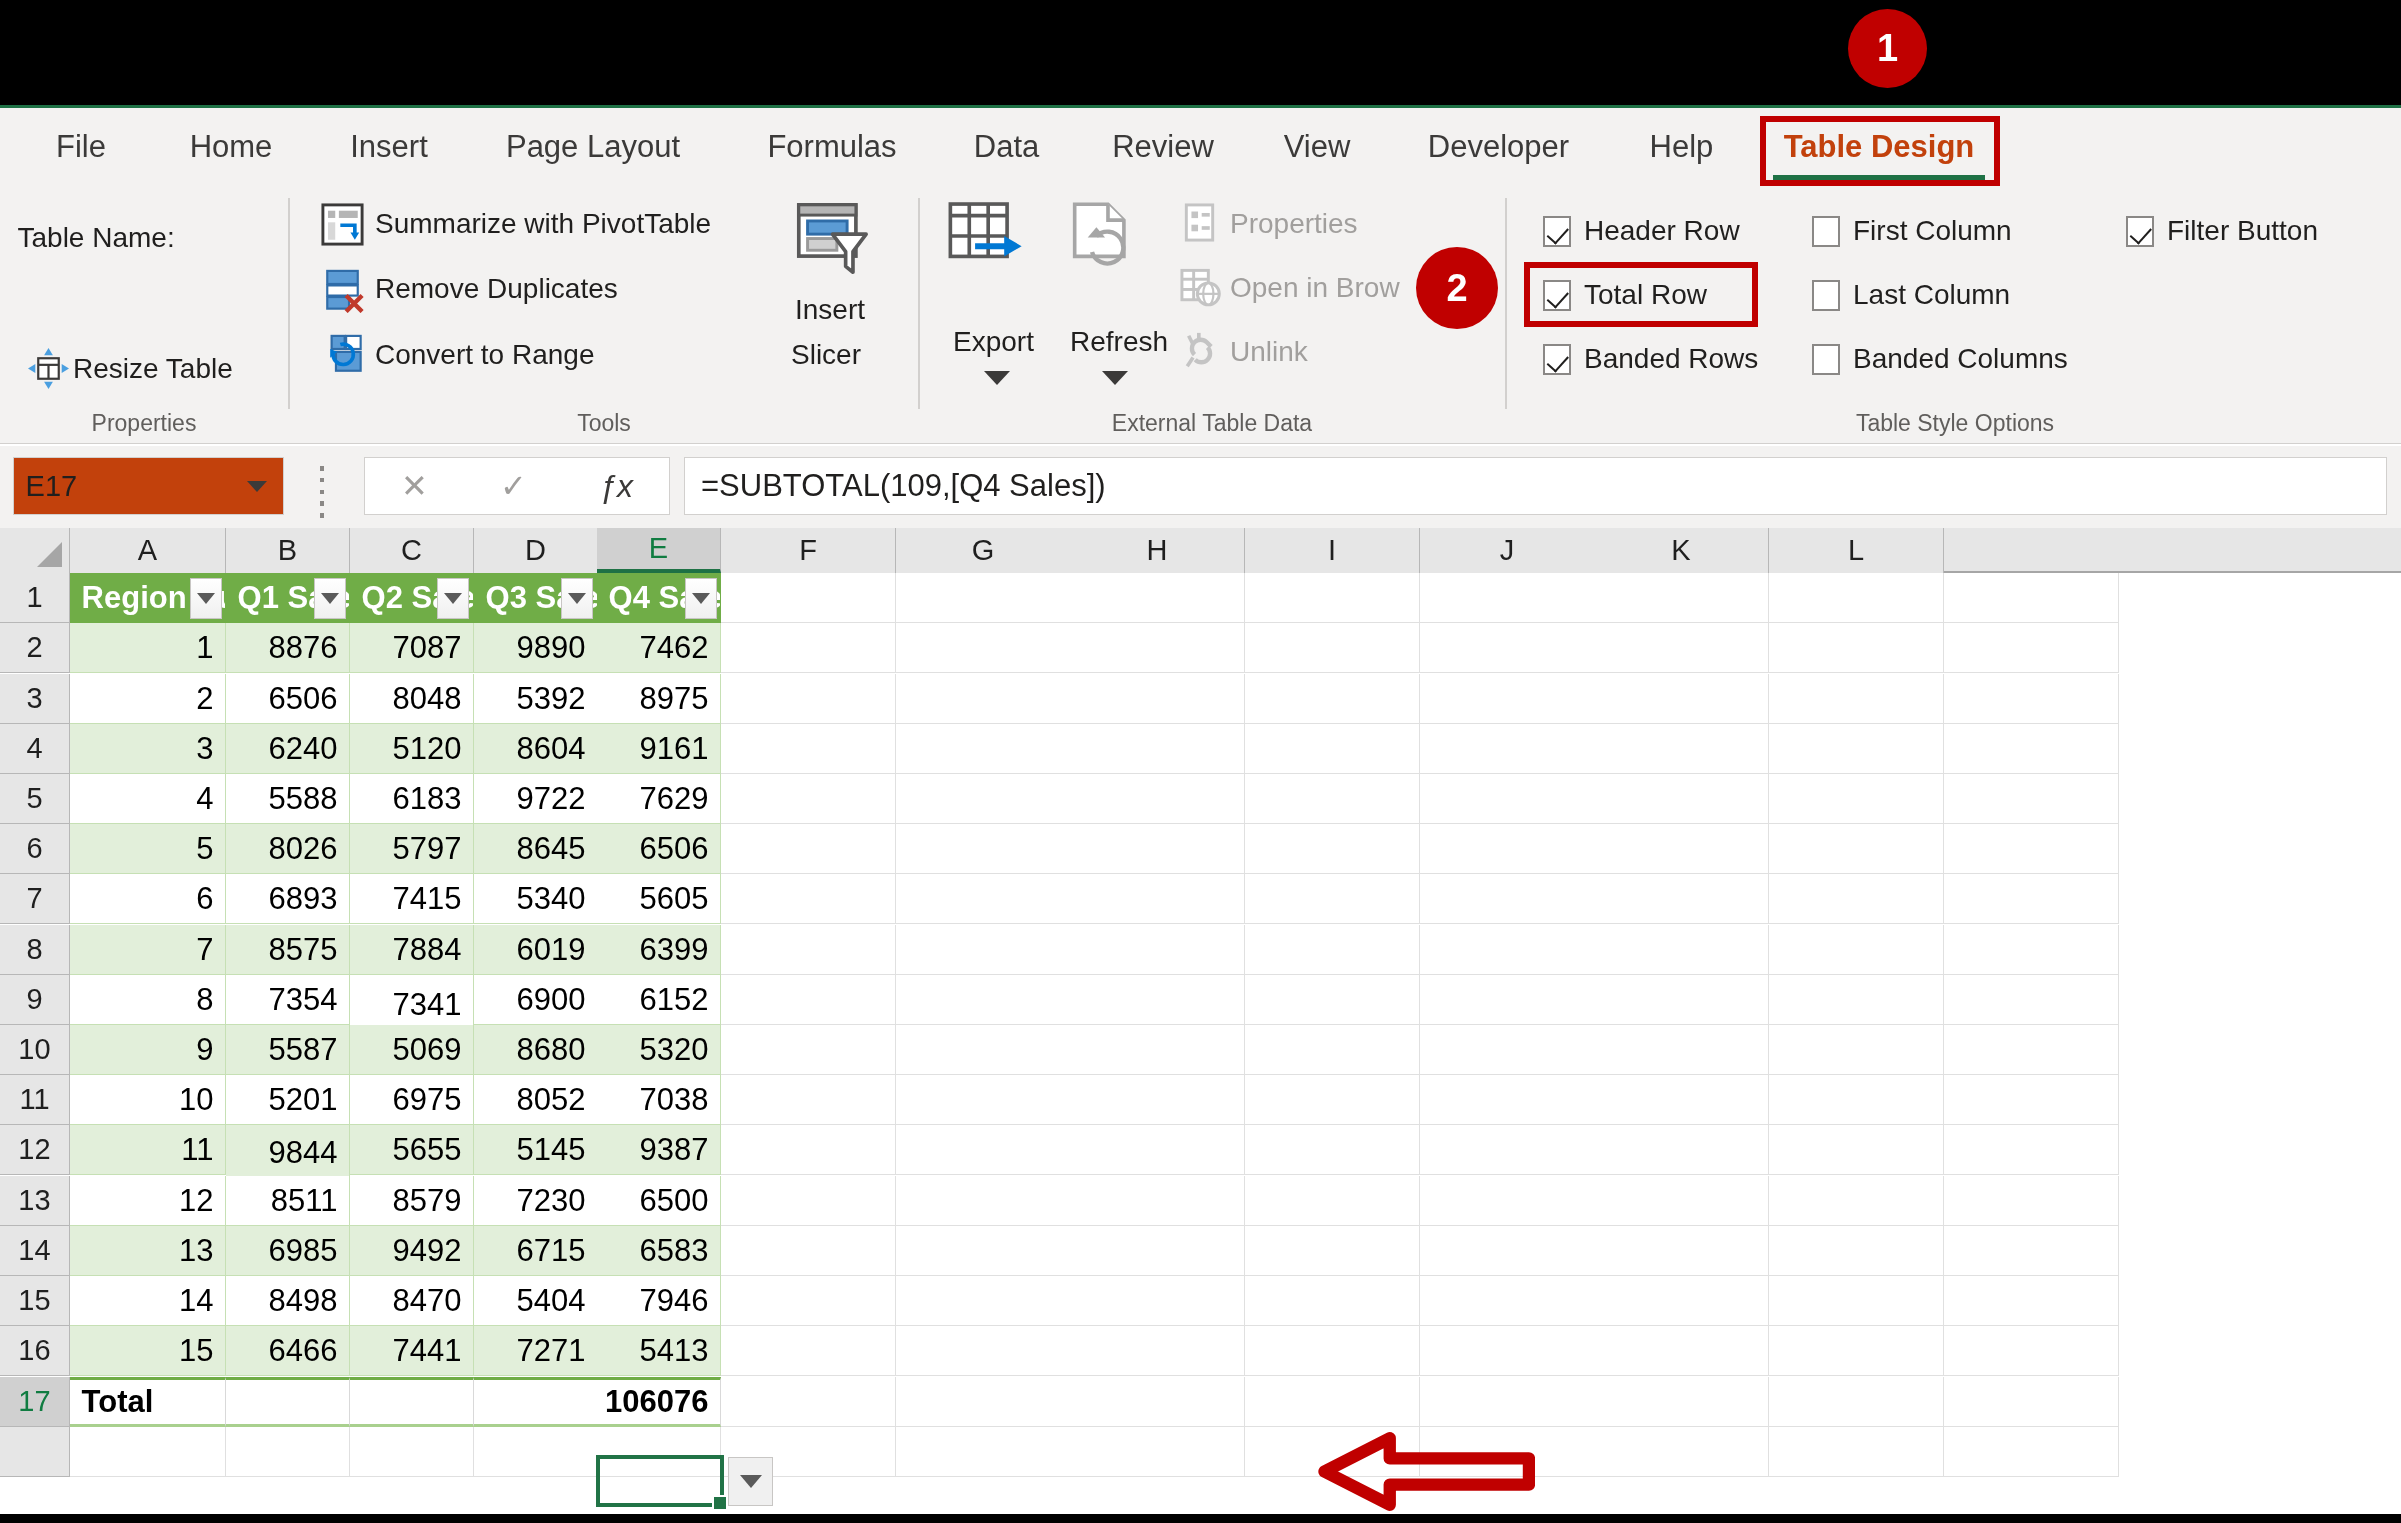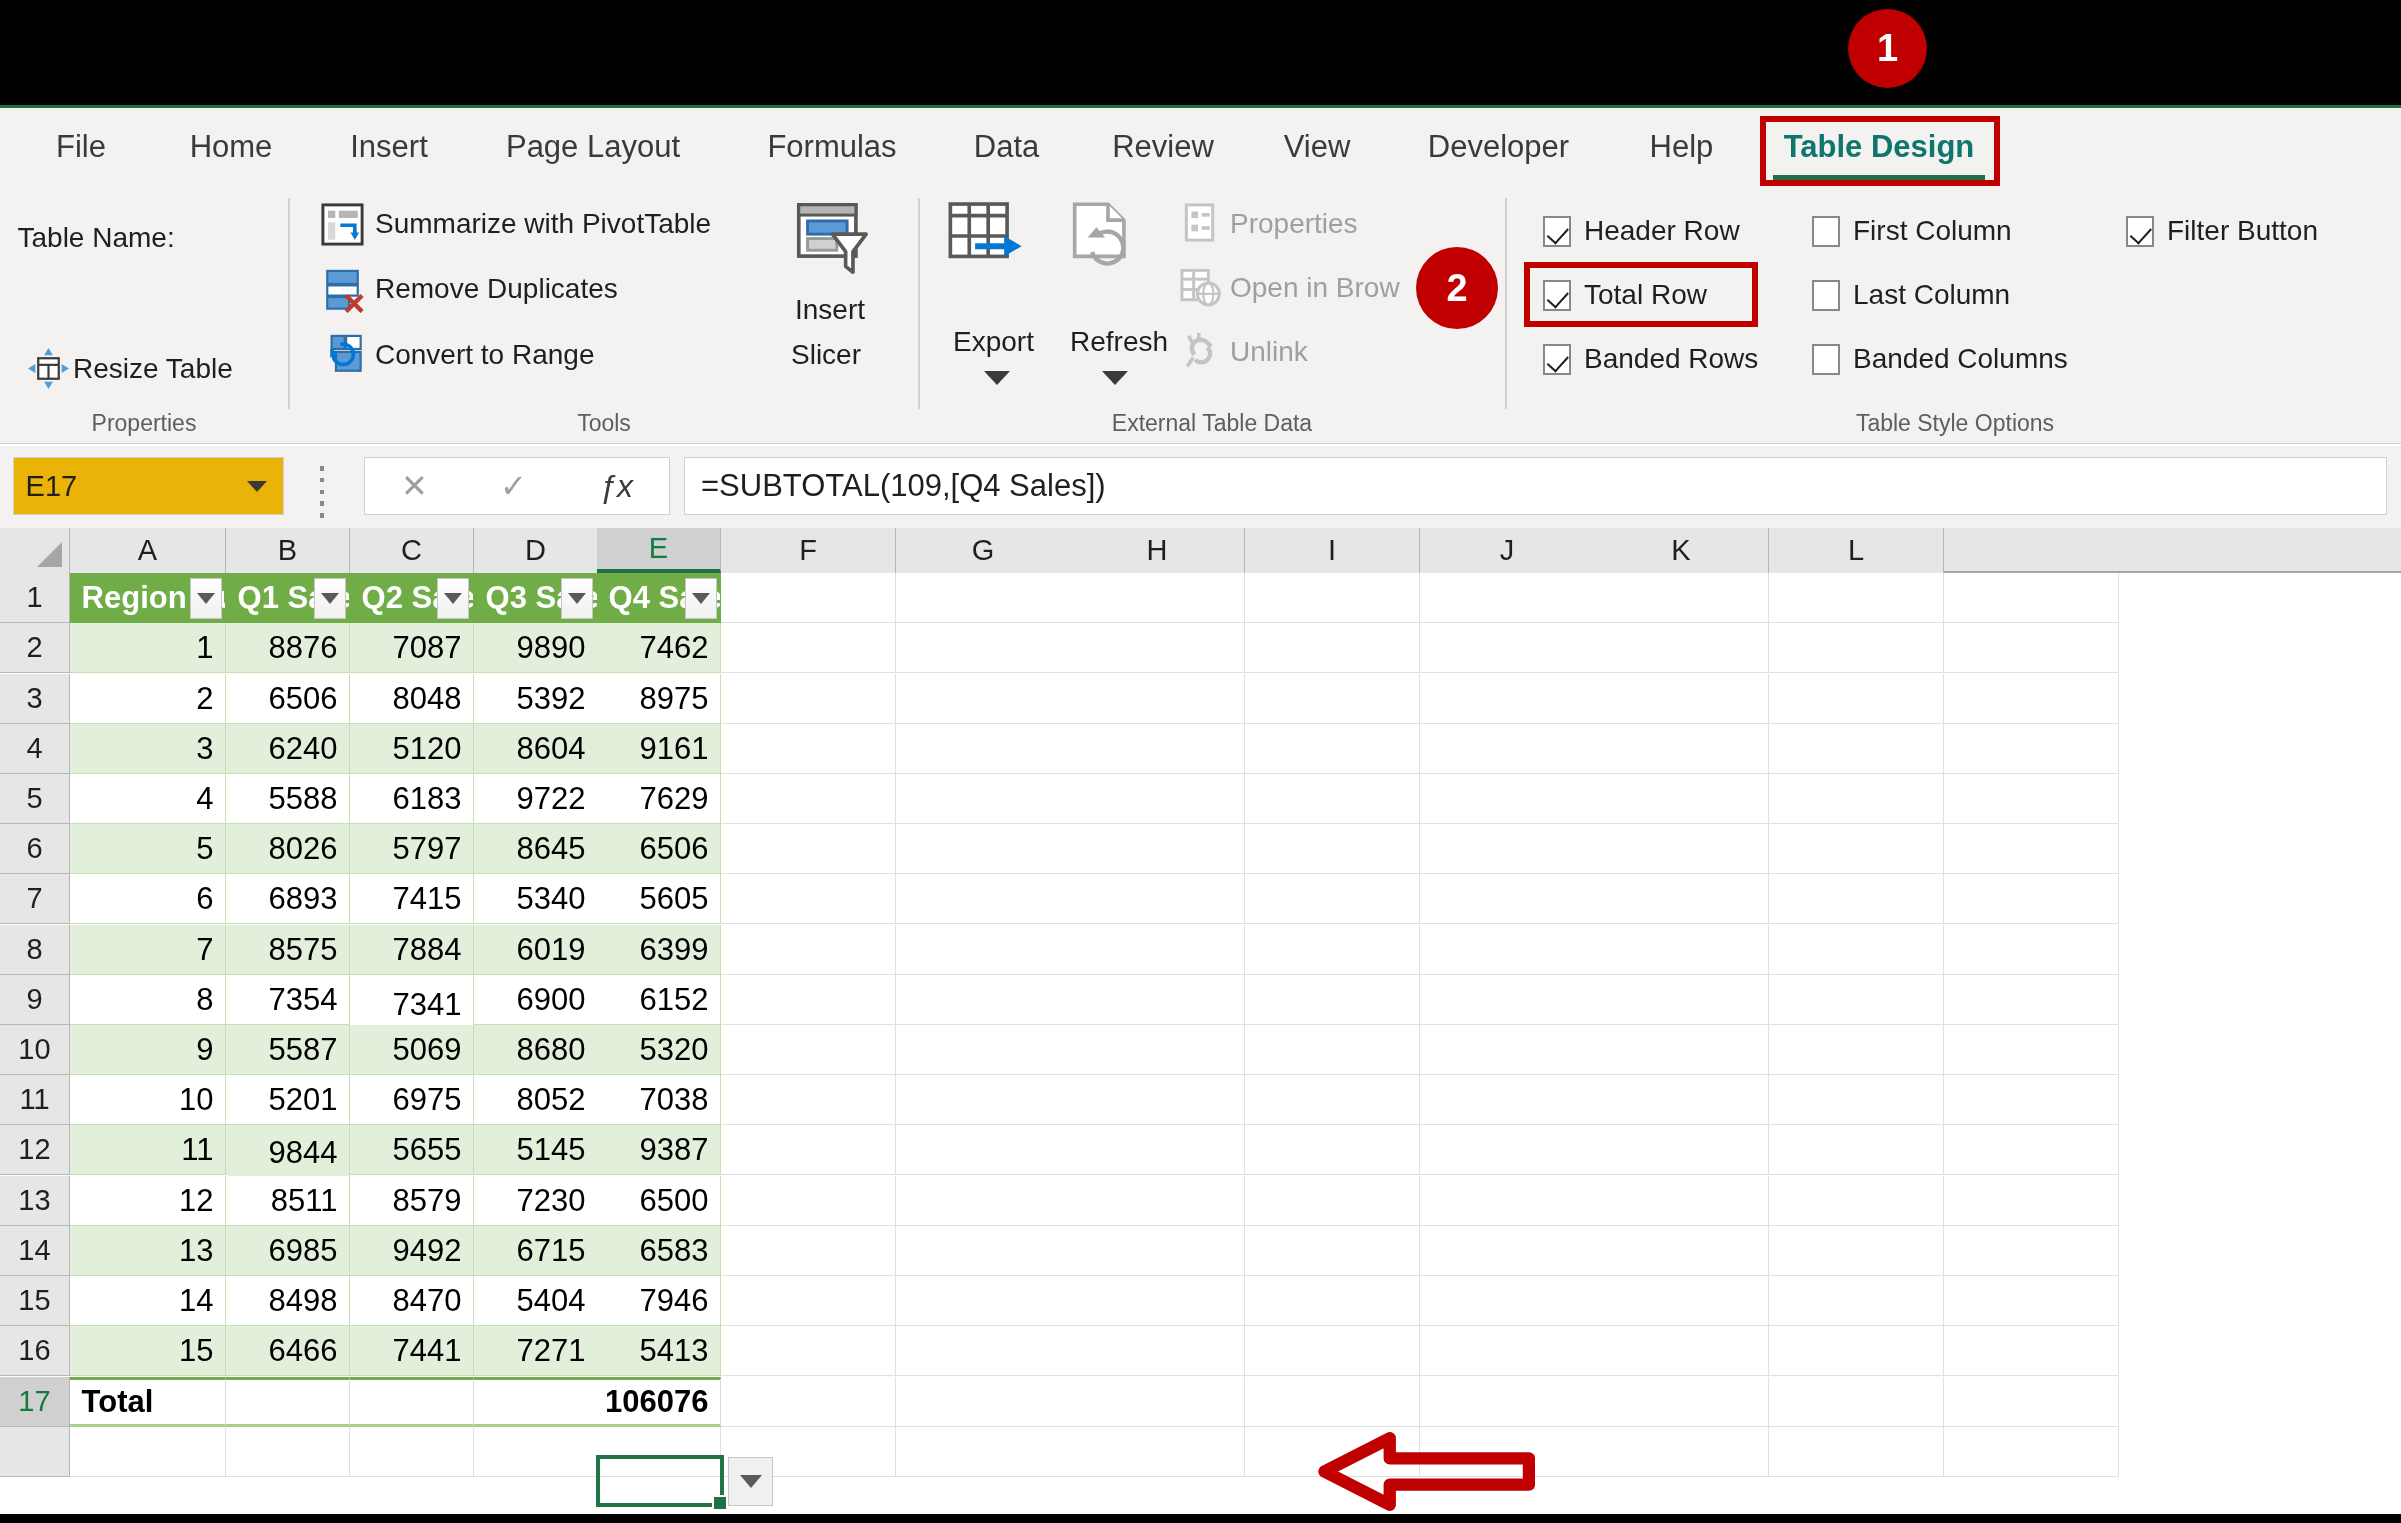--- a/index.html
+++ b/index.html
@@ -25,21 +25,21 @@
   .tabstrip {
     position: absolute; left: 0; top: 108px; width: 2401px; height: 78px;
     background: #f3f2f1;
   }
   .tab {
     position: absolute; top: 0; height: 78px;
     display: flex; align-items: center; justify-content: center;
     font-size: 31px; color: #3b3a39; white-space: nowrap;
     padding: 0 5.8px;
   }
-  .tab.active { color: #0f766e; font-weight: 600; }
+  .tab.active { color: #c2410c; font-weight: 600; }
   .tab.active .tab-underline {
     position: absolute; left: 2.9px; right: 2.9px; bottom: 4.4px; height: 6.5px;
     background: #1e7145;
   }
 
   
   .redbox {
     position: absolute; border: 6.5px solid #c00000; background: transparent;
     pointer-events: none;
   }
@@ -82,21 +82,21 @@
   }
   .cblabel { font-size: 28px; color: #201f1e; }
 
   
   .fbar {
     position: absolute; left: 0; top: 446px; width: 2401px; height: 82px;
     background: #f3f2f1;
   }
   .namebox {
     position: absolute; left: 13px; top: 11px; width: 271px; height: 58px;
-    background: #eab308; border: 1.5px solid #d2d0ce;
+    background: #c2410c; border: 1.5px solid #d2d0ce;
     display: flex; align-items: center; padding: 0 11.6px;
     font-size: 29px; color: #201f1e;
   }
   .namebox .caret {
     position: absolute; right: 16px; top: 23px;
     width: 0; height: 0; border-left: 10.2px solid transparent;
     border-right: 10.2px solid transparent; border-top: 11.6px solid #3b3a39;
   }
   .fb-dots { position: absolute; left: 320px; top: 20.4px; width: 4.4px; height: 41px; }
   .fb-dots span { display:block; width: 4.4px; height: 4.4px; background:#8a8886; margin-bottom: 7.3px; }

